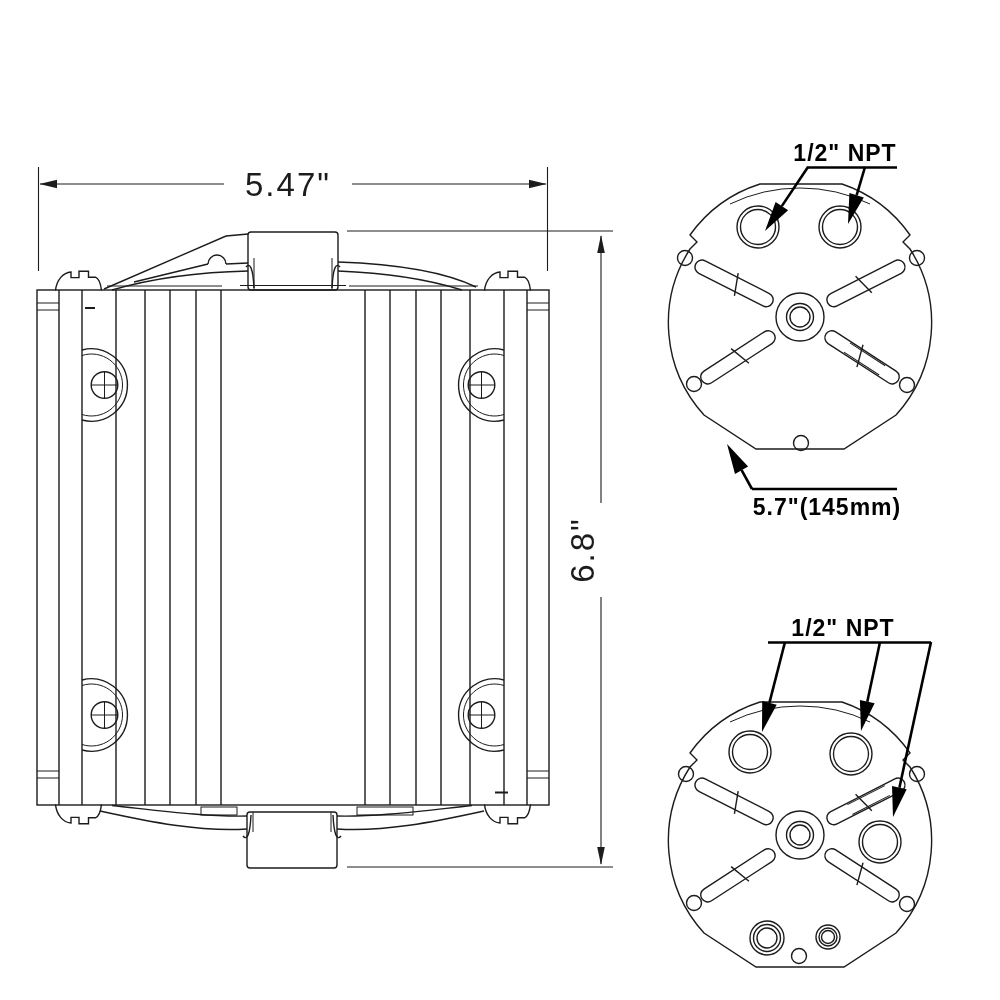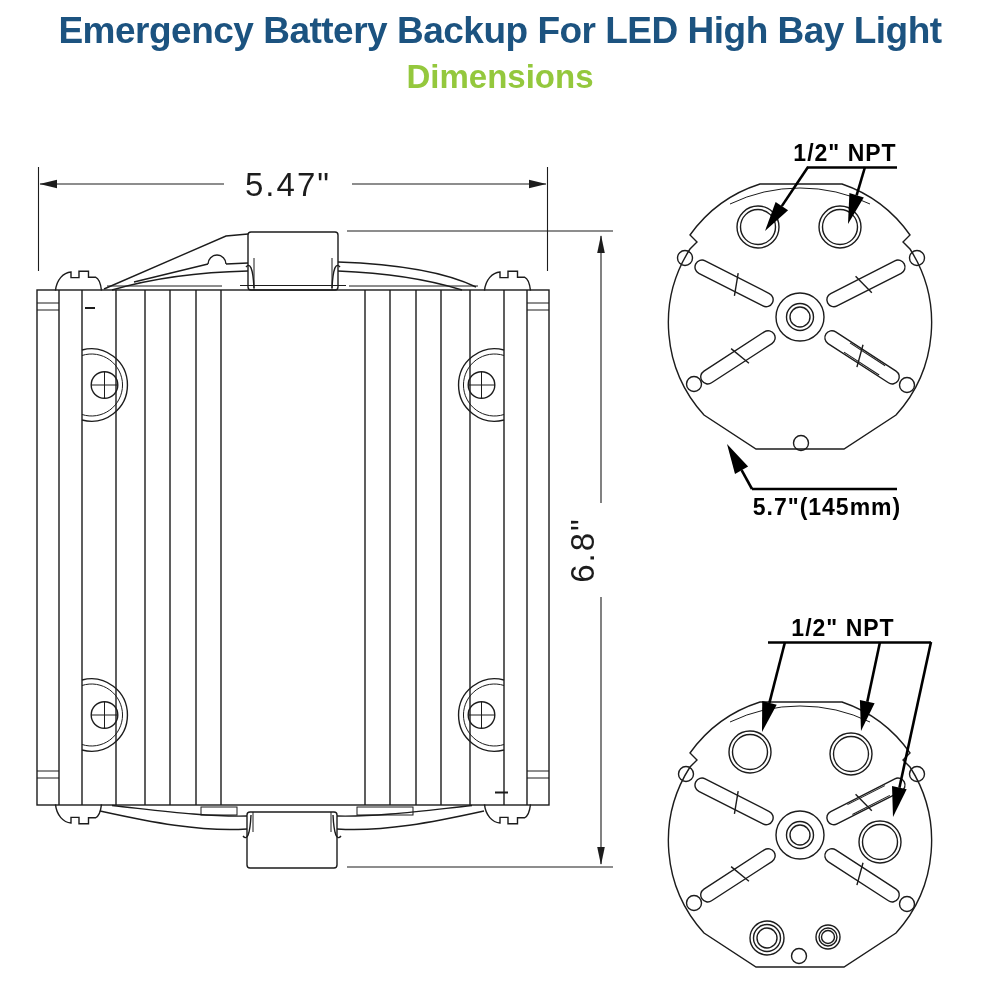--- a/index.html
+++ b/index.html
@@ -17,24 +17,20 @@
   .dimfill{fill:#1c1c1c;stroke:none;}
   .ldr{stroke:#000000;fill:none;stroke-width:2.6;}
   .ldrfill{fill:#000000;stroke:none;}
   .dimtext{font-family:"Liberation Sans",sans-serif;font-size:33px;fill:#1c1c1c;letter-spacing:2px;}
   .npttext{font-family:"Liberation Sans",sans-serif;font-size:23px;font-weight:bold;fill:#000;letter-spacing:1px;}
 </style>
 </head>
 <body>
 
 <div id="page">
-  <div id="hdr">
-    <div id="title">Emergency Battery Backup For LED High Bay Light</div>
-    <div id="subtitle">Dimensions</div>
-  </div>
 
   <svg width="1000" height="1000" viewBox="0 0 1000 1000">
     <defs>
       <g id="xarm">
         <rect x="31" y="-7" width="86" height="14" rx="7"></rect>
         <line x1="68" y1="-11" x2="75" y2="11"></line>
       </g>
       <g id="npthole">
         <circle r="21"></circle>
           <circle r="17.5"></circle>

